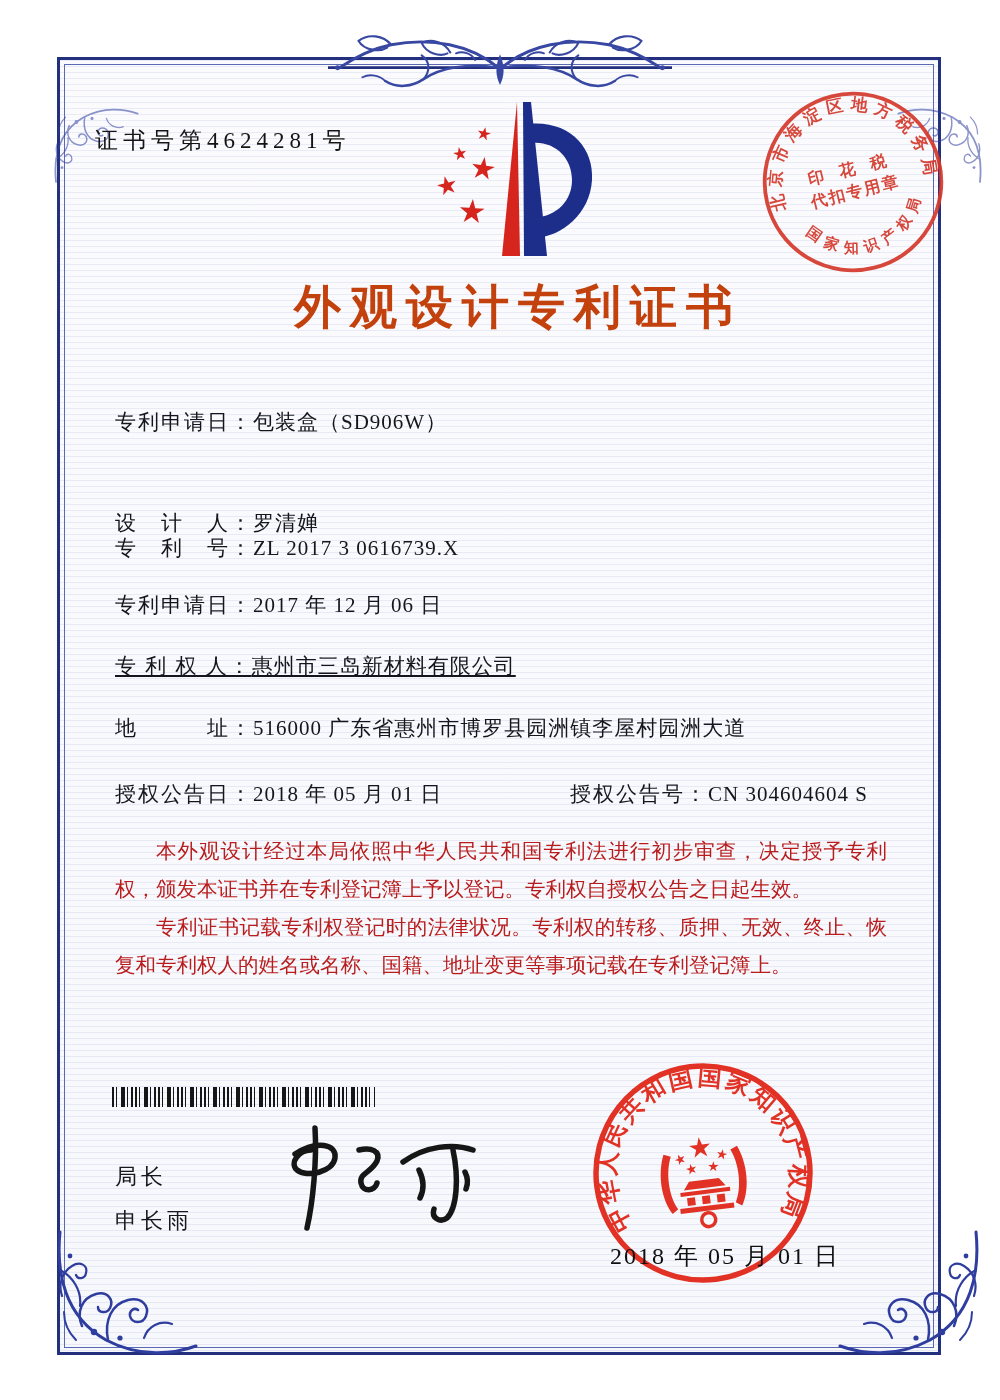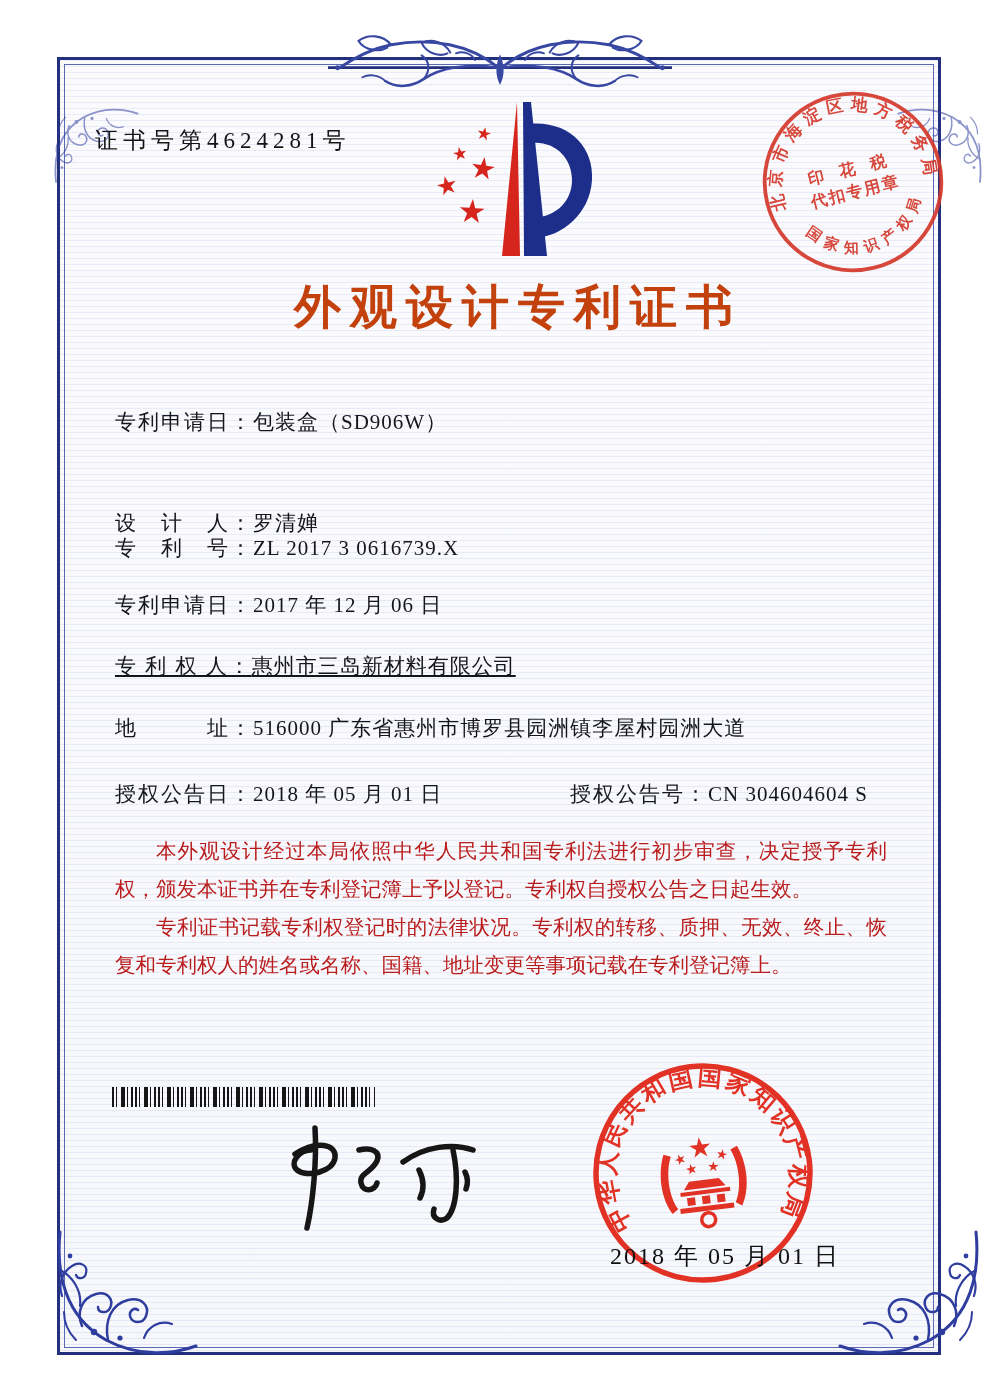--- a/index.html
+++ b/index.html
@@ -171,20 +171,24 @@
     <div class="field-row r7"><span class="lbl">授权公告号：</span><span>CN 304604604 S</span></div>
   </div>
 
   <div class="body-text">
     <p>本外观设计经过本局依照中华人民共和国专利法进行初步审查，决定授予专利权，颁发本证书并在专利登记簿上予以登记。专利权自授权公告之日起生效。</p>
     <p>专利证书记载专利权登记时的法律状况。专利权的转移、质押、无效、终止、恢复和专利权人的姓名或名称、国籍、地址变更等事项记载在专利登记簿上。</p>
   </div>
 
   <div class="barcode"></div>
 
+  <div class="signer">
+    <div>局长</div>
+    <div>申长雨</div>
+  </div>
 
   <svg class="signature" viewBox="0 0 260 130" fill="none" stroke="#161616" stroke-width="5.5" stroke-linecap="round">
     <path d="M40,34 C62,20 82,24 80,38 C78,52 52,58 42,50 C34,43 44,30 56,30"></path>
     <path d="M60,8 C62,40 58,82 52,108"></path>
     <path d="M104,30 C116,27 126,31 122,41 C116,53 104,53 106,63 C108,73 120,71 122,63"></path>
     <path d="M148,42 C170,26 198,23 218,30"></path>
     <path d="M198,30 C204,58 202,88 192,98 C185,103 176,98 179,89"></path>
     <path d="M164,50 C169,60 169,70 165,78"></path>
     <path d="M210,52 C213,58 213,64 211,69"></path>
   </svg>

